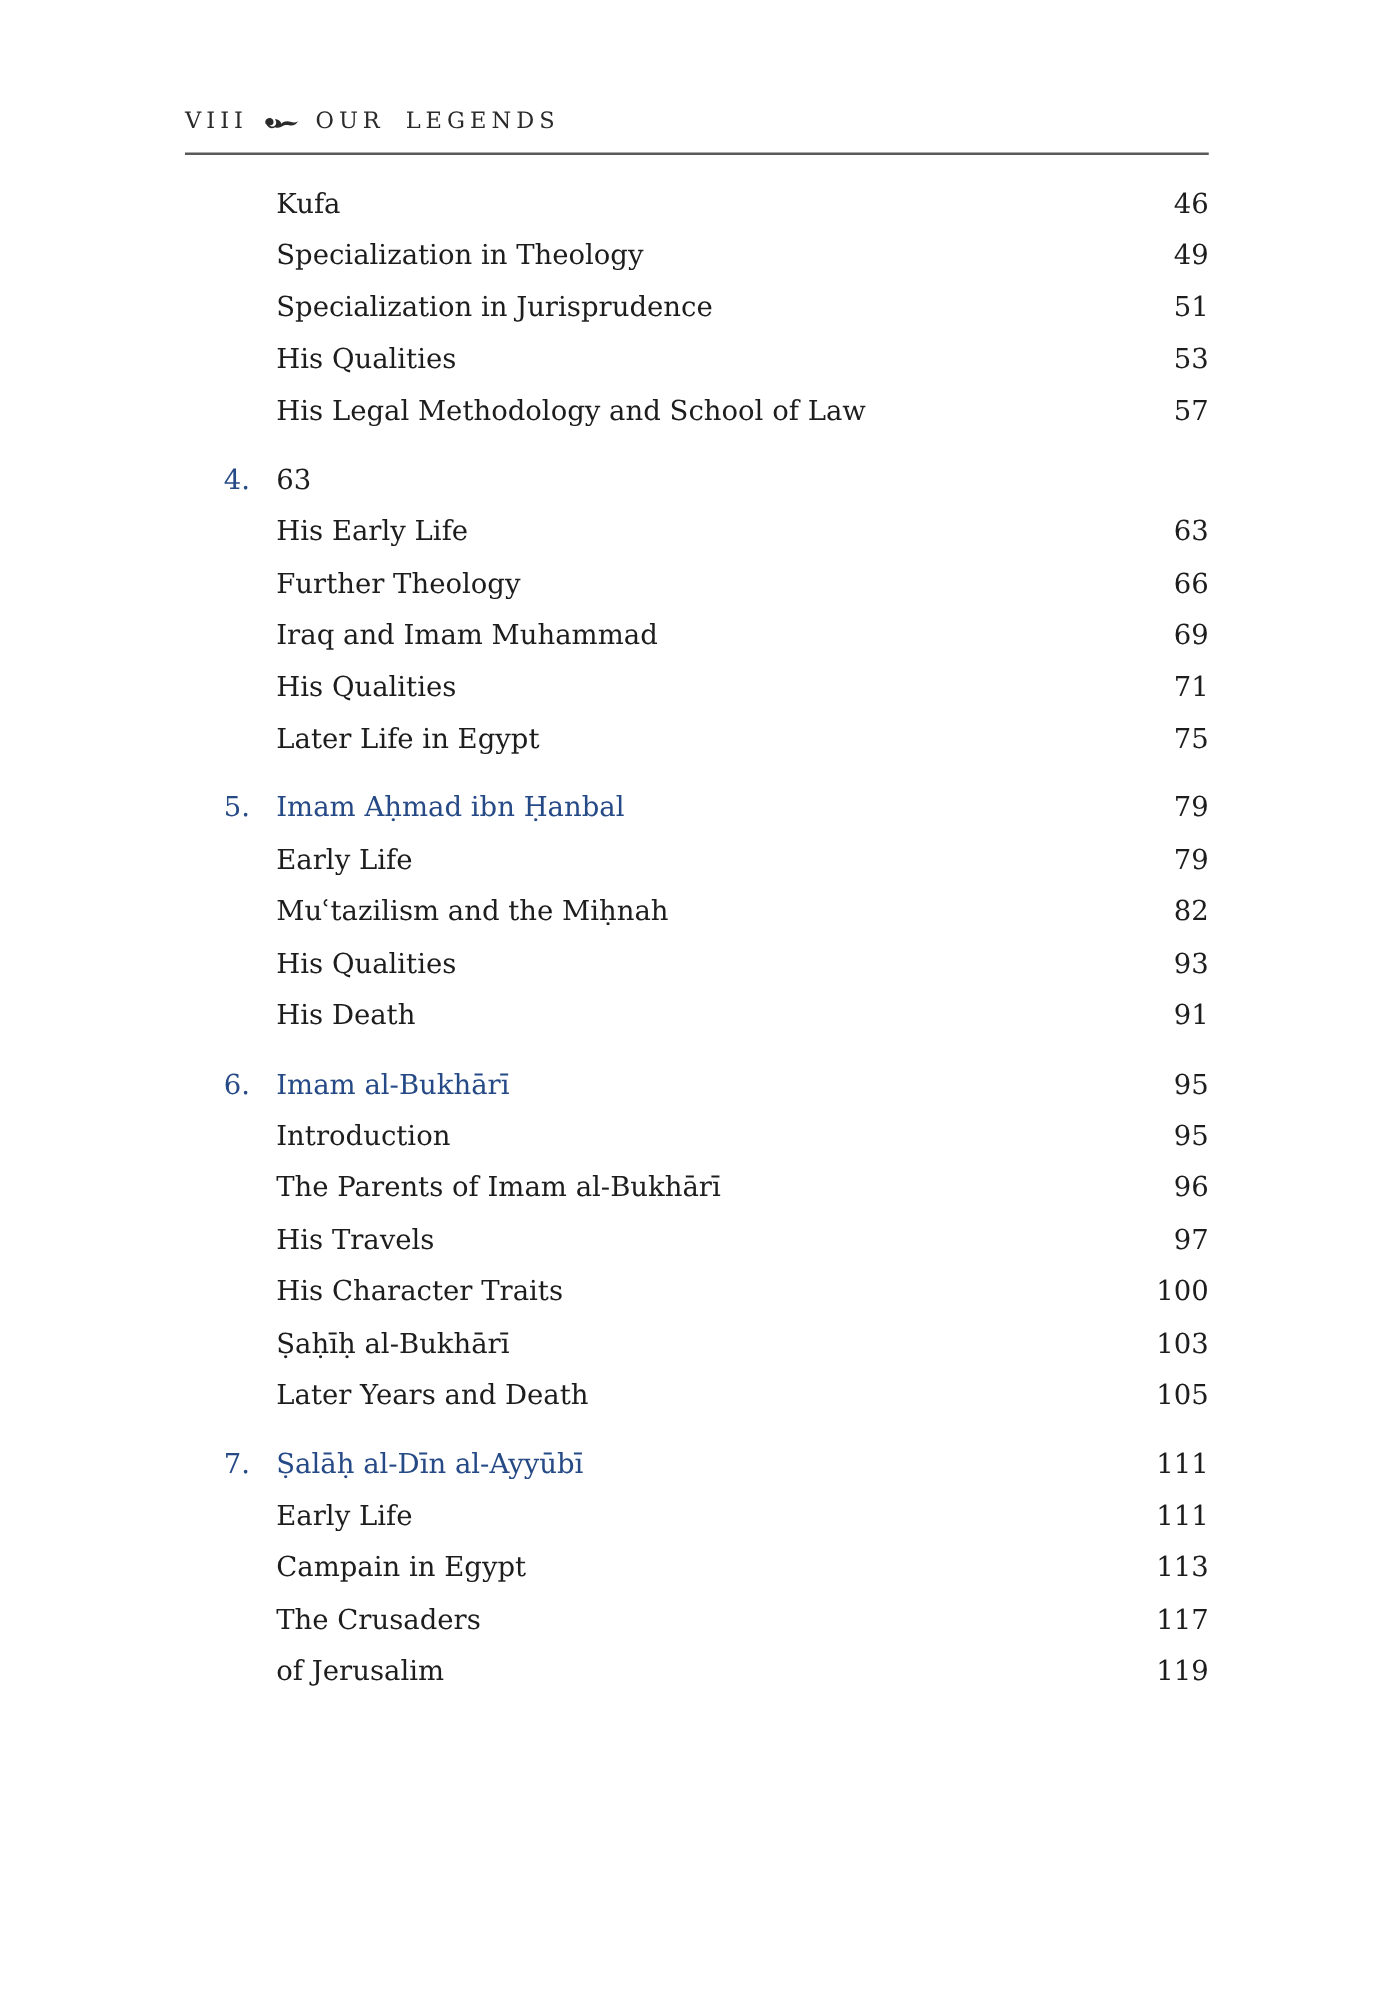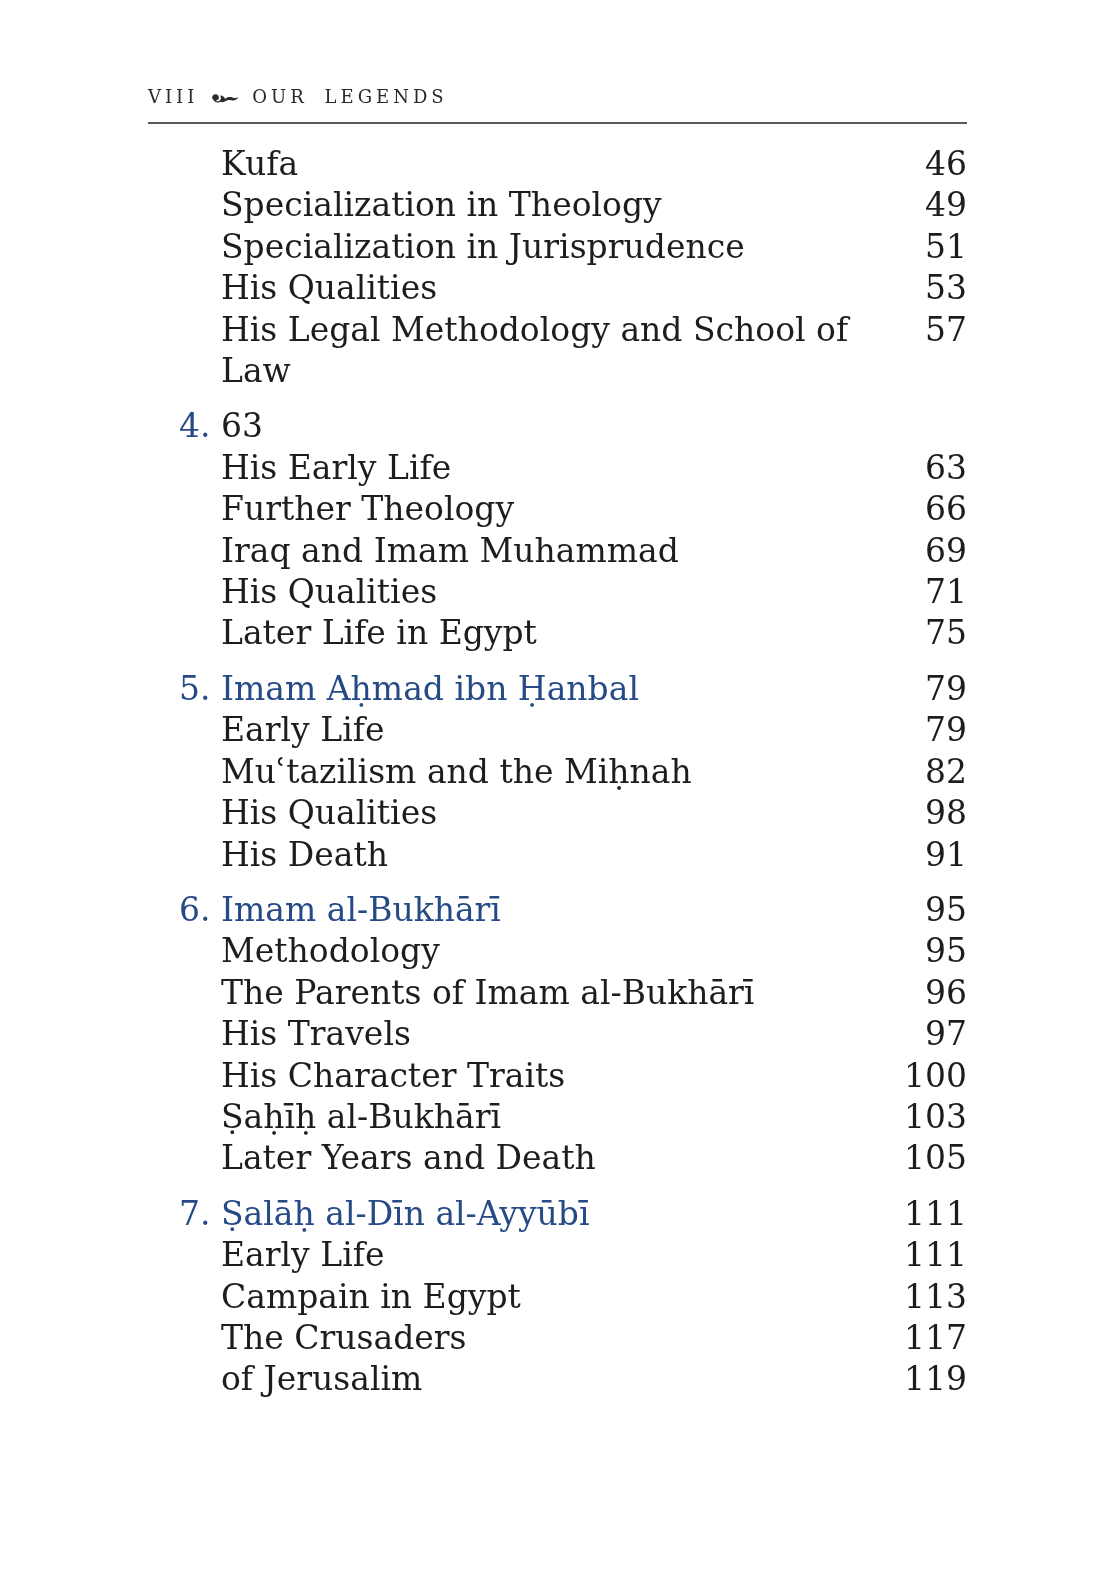--- a/index.html
+++ b/index.html
@@ -18,21 +18,21 @@
     color: #2a2a2a; white-space: nowrap;
   }
   .orn { display: inline-block; }
   .orn svg { width: 30px; height: 16px; fill: #2a2a2a; display: block; margin-top: 3px; }
   .header-rule {
     position: absolute; left: 148px; top: 122px;
     width: 819px; height: 2px; background: #595959;
   }
   .toc {
     position: absolute; left: 148px; top: 143px;
-    width: 819px; font-size: 33px;
+    width: 819px; font-size: 22px;
   }
   .group { margin-top: 14px; }
   .group:first-child { margin-top: 0; }
   .row { display: flex; line-height: 41.4px; }
   .num {
     flex: 0 0 73px; width: 73px;
     padding-left: 31px; box-sizing: border-box;
   }
   .title { flex: 1 1 auto; }
   .page { flex: 0 0 auto; text-align: left; }
@@ -126,37 +126,37 @@
           <span class="page">79</span>
         </div>
         <div class="row">
           <span class="num"></span>
           <span class="title">Muʿtazilism and the Miḥnah</span>
           <span class="page">82</span>
         </div>
         <div class="row">
           <span class="num"></span>
           <span class="title">His Qualities</span>
-          <span class="page">98</span>
+          <span class="page">93</span>
         </div>
         <div class="row">
           <span class="num"></span>
           <span class="title">His Death</span>
           <span class="page">91</span>
         </div>
       </div>
       <div class="group">
         <div class="row chapter">
           <span class="num">6.</span>
           <span class="title">Imam al-Bukhārī</span>
           <span class="page">95</span>
         </div>
         <div class="row">
           <span class="num"></span>
-          <span class="title">Methodology</span>
+          <span class="title">Introduction</span>
           <span class="page">95</span>
         </div>
         <div class="row">
           <span class="num"></span>
           <span class="title">The Parents of Imam al-Bukhārī</span>
           <span class="page">96</span>
         </div>
         <div class="row">
           <span class="num"></span>
           <span class="title">His Travels</span>

